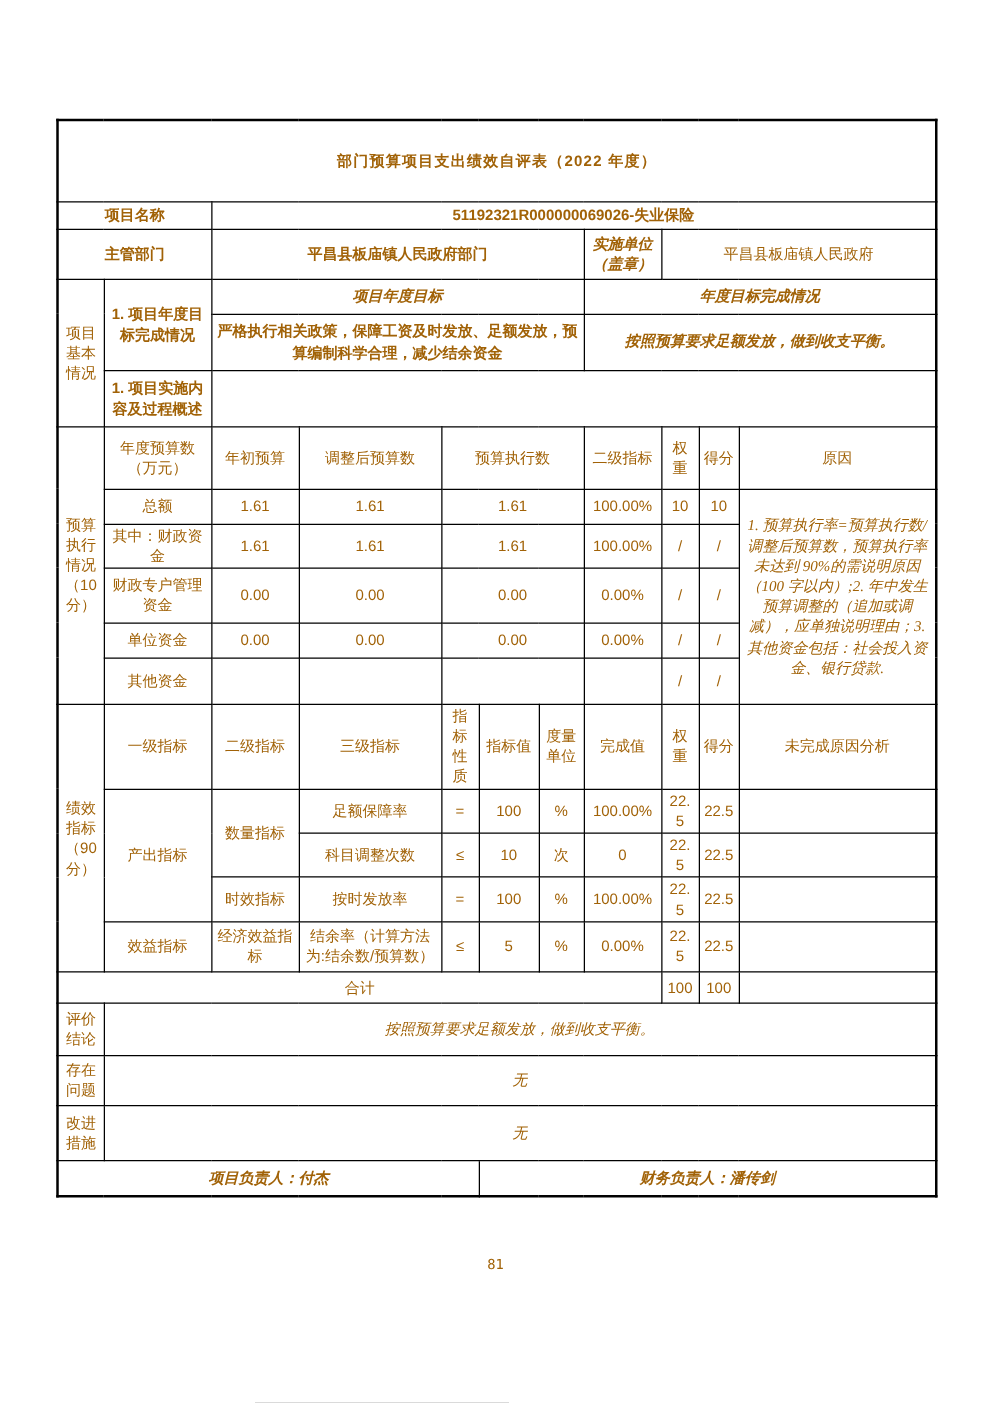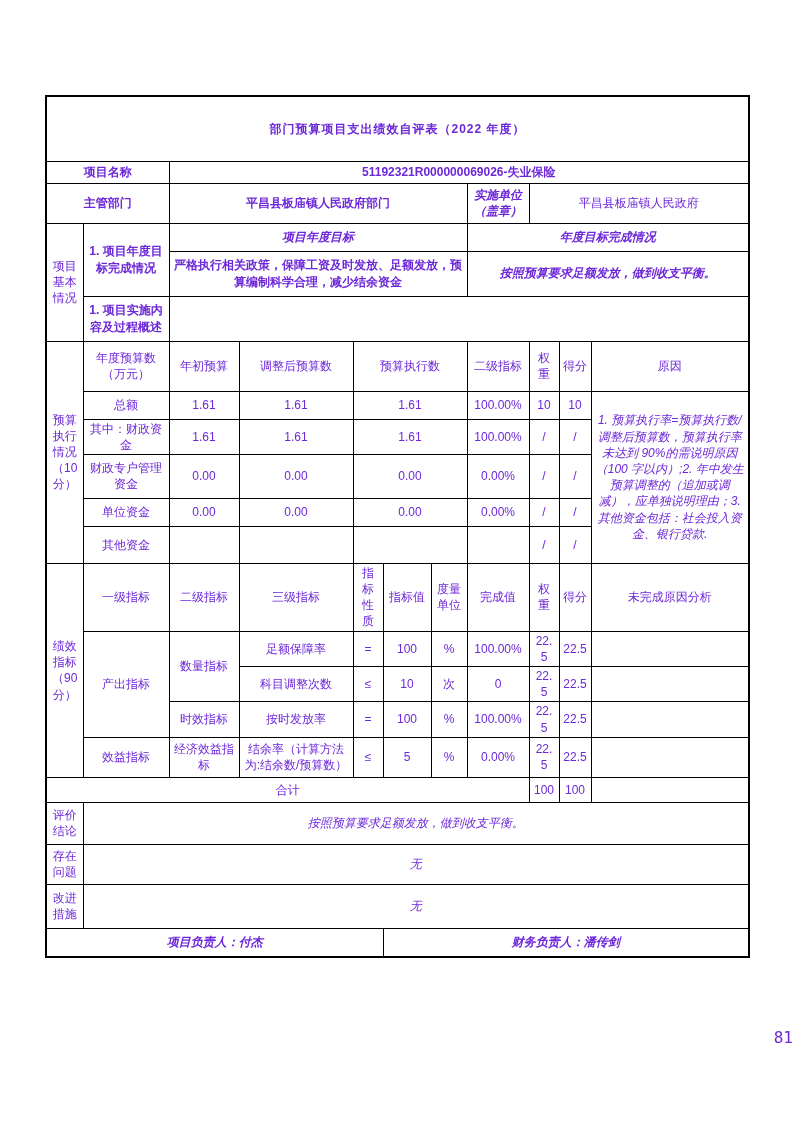--- a/index.html
+++ b/index.html
@@ -3,21 +3,21 @@
 <meta charset="utf-8">
 <style>
   html, body { margin: 0; padding: 0; background: #bdbdbd; }
   .page {
     position: relative;
     width: 793px;
     height: 1122px;
     background: #ffffff;
     margin: 0 auto;
     font-family: "Liberation Sans", sans-serif;
-    color: #6d28d9;
+    color: #a16207;
   }
   table.doc {
     position: absolute;
     left: 45px;
     top: 95px;
     width: 703px;
     border-collapse: collapse;
     table-layout: fixed;
     border: 2px solid #000;
   }
@@ -44,28 +44,29 @@
     text-align: center;
     padding: 0 1px;
     line-height: 1.9;
   }
   td.note {
     font-style: italic;
     text-align: left;
     line-height: 1.75;
     vertical-align: middle;
     padding: 2px 4px;
+    font-family: Liberation Serif, serif;
   }
   td.goal { vertical-align: middle; line-height: 1.8; }
   .page-number {
     position: absolute;
     left: 0; right: 0;
-    top: 1028px;
-    text-align: right;
-    font-size: 16px;
+    top: 1005px;
+    text-align: center;
+    font-size: 11px;
     font-family: "DejaVu Sans Mono", monospace;
   }
 </style>
 </head>
 <body>
 
 <div class="page">
   <table class="doc">
     <colgroup>
       <col style="width:37px">

